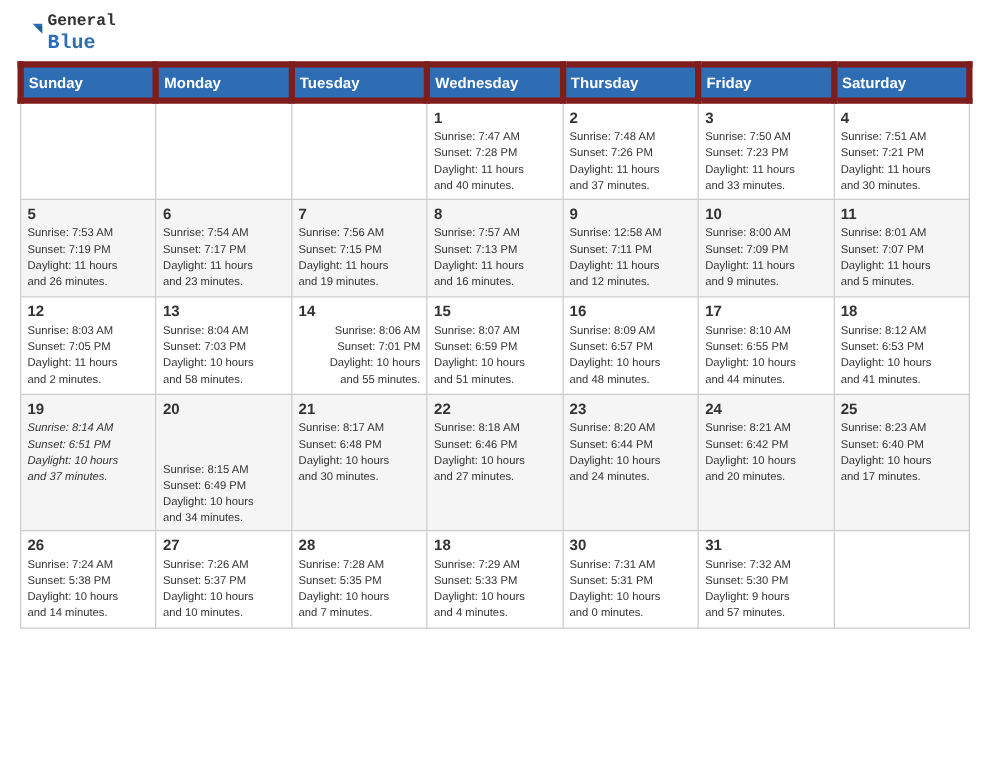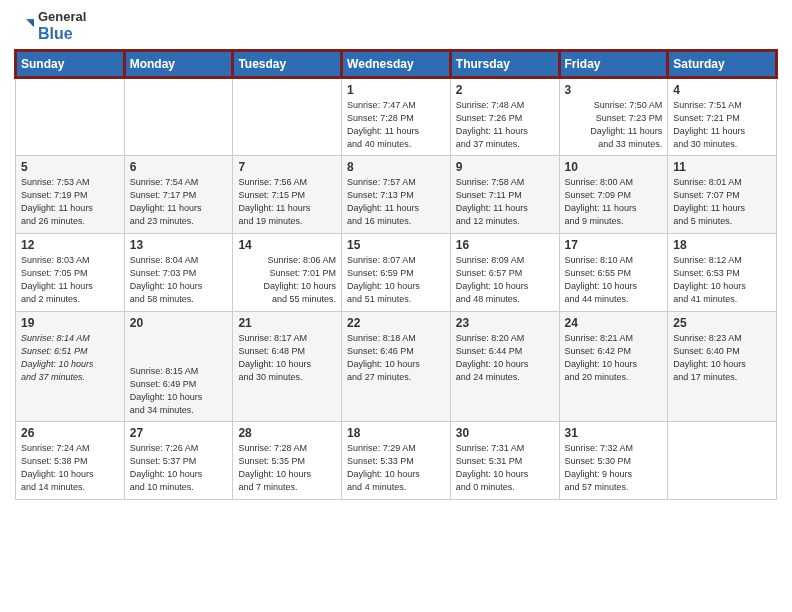--- a/index.html
+++ b/index.html
@@ -19,20 +19,21 @@
     .header {
       display: flex;
       justify-content: space-between;
       align-items: flex-start;
       margin-bottom: 6px;
     }
     .logo {
       display: flex;
       align-items: center;
       gap: 4px;
+      font-family: Liberation Mono, monospace;
     }
     .title-block {
       text-align: right;
     }
     .month-title {
       font-size: 30px;
       font-weight: bold;
       color: #333;
       line-height: 1.1;
     }
@@ -45,21 +46,21 @@
       border-collapse: collapse;
       border: 1px solid #bbb;
     }
     .calendar th {
       background: #2e6db4;
       color: #fff;
       font-size: 12px;
       font-weight: bold;
       padding: 5px 4px;
       text-align: left;
-      border: 3px solid #7f1d1d;
+      border: 5px solid #7f1d1d;
     }
     .calendar td {
       width: calc(100% / 7);
       vertical-align: top;
       border: 1px solid #ccc;
       padding: 4px 5px 3px 5px;
       background: #fff;
       font-size: 9.5px;
       color: #333;
       height: 78px;
@@ -131,21 +132,21 @@
           </td>
           <td>
             <div class="day-num">2</div>
             <div class="day-info" style="white-space: pre-line;">Sunrise: 7:48 AM
 Sunset: 7:26 PM
 Daylight: 11 hours
 and 37 minutes.</div>
           </td>
           <td>
             <div class="day-num">3</div>
-            <div class="day-info" style="white-space: pre-line; text-align: right;">Sunrise: 7:50 AM
+            <div class="day-info" style="white-space: pre-line;">Sunrise: 7:50 AM
 Sunset: 7:23 PM
 Daylight: 11 hours
 and 33 minutes.</div>
           </td>
           <td>
             <div class="day-num">4</div>
             <div class="day-info" style="white-space: pre-line;">Sunrise: 7:51 AM
 Sunset: 7:21 PM
 Daylight: 11 hours
 and 30 minutes.</div>
@@ -175,21 +176,21 @@
           </td>
           <td>
             <div class="day-num">8</div>
             <div class="day-info" style="white-space: pre-line;">Sunrise: 7:57 AM
 Sunset: 7:13 PM
 Daylight: 11 hours
 and 16 minutes.</div>
           </td>
           <td>
             <div class="day-num">9</div>
-            <div class="day-info" style="white-space: pre-line;">Sunrise: 7:58 AM
+            <div class="day-info" style="white-space: pre-line;">Sunrise: 12:58 AM
 Sunset: 7:11 PM
 Daylight: 11 hours
 and 12 minutes.</div>
           </td>
           <td>
             <div class="day-num">10</div>
             <div class="day-info" style="white-space: pre-line;">Sunrise: 8:00 AM
 Sunset: 7:09 PM
 Daylight: 11 hours
 and 9 minutes.</div>

